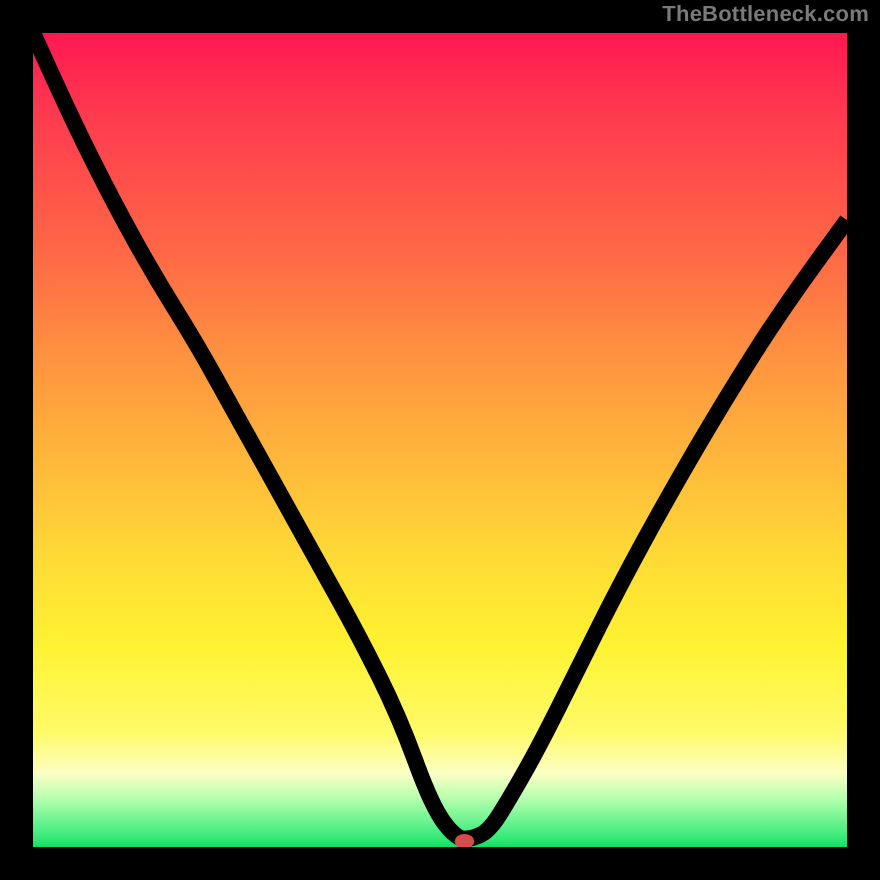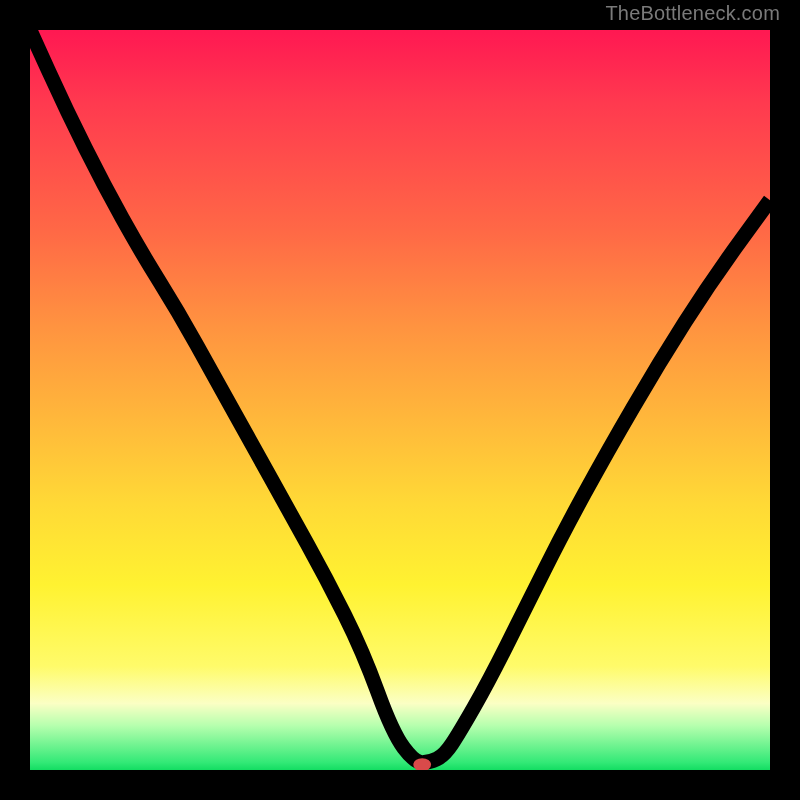--- a/index.html
+++ b/index.html
@@ -13,23 +13,23 @@
   }
   .frame {
     position: relative;
     width: 800px;
     height: 800px;
     background: #000;
   }
   .watermark {
     position: absolute;
     top: 2px;
-    right: 20px;
+    right: 10px;
     font-size: 20px;
-    font-weight: 400;
+    font-weight: 700;
     color: #7a7a7a;
     letter-spacing: 0.2px;
     z-index: 10;
   }
   .plot {
     position: absolute;
     left: 30px;
     top: 30px;
     width: 740px;
     height: 740px;

